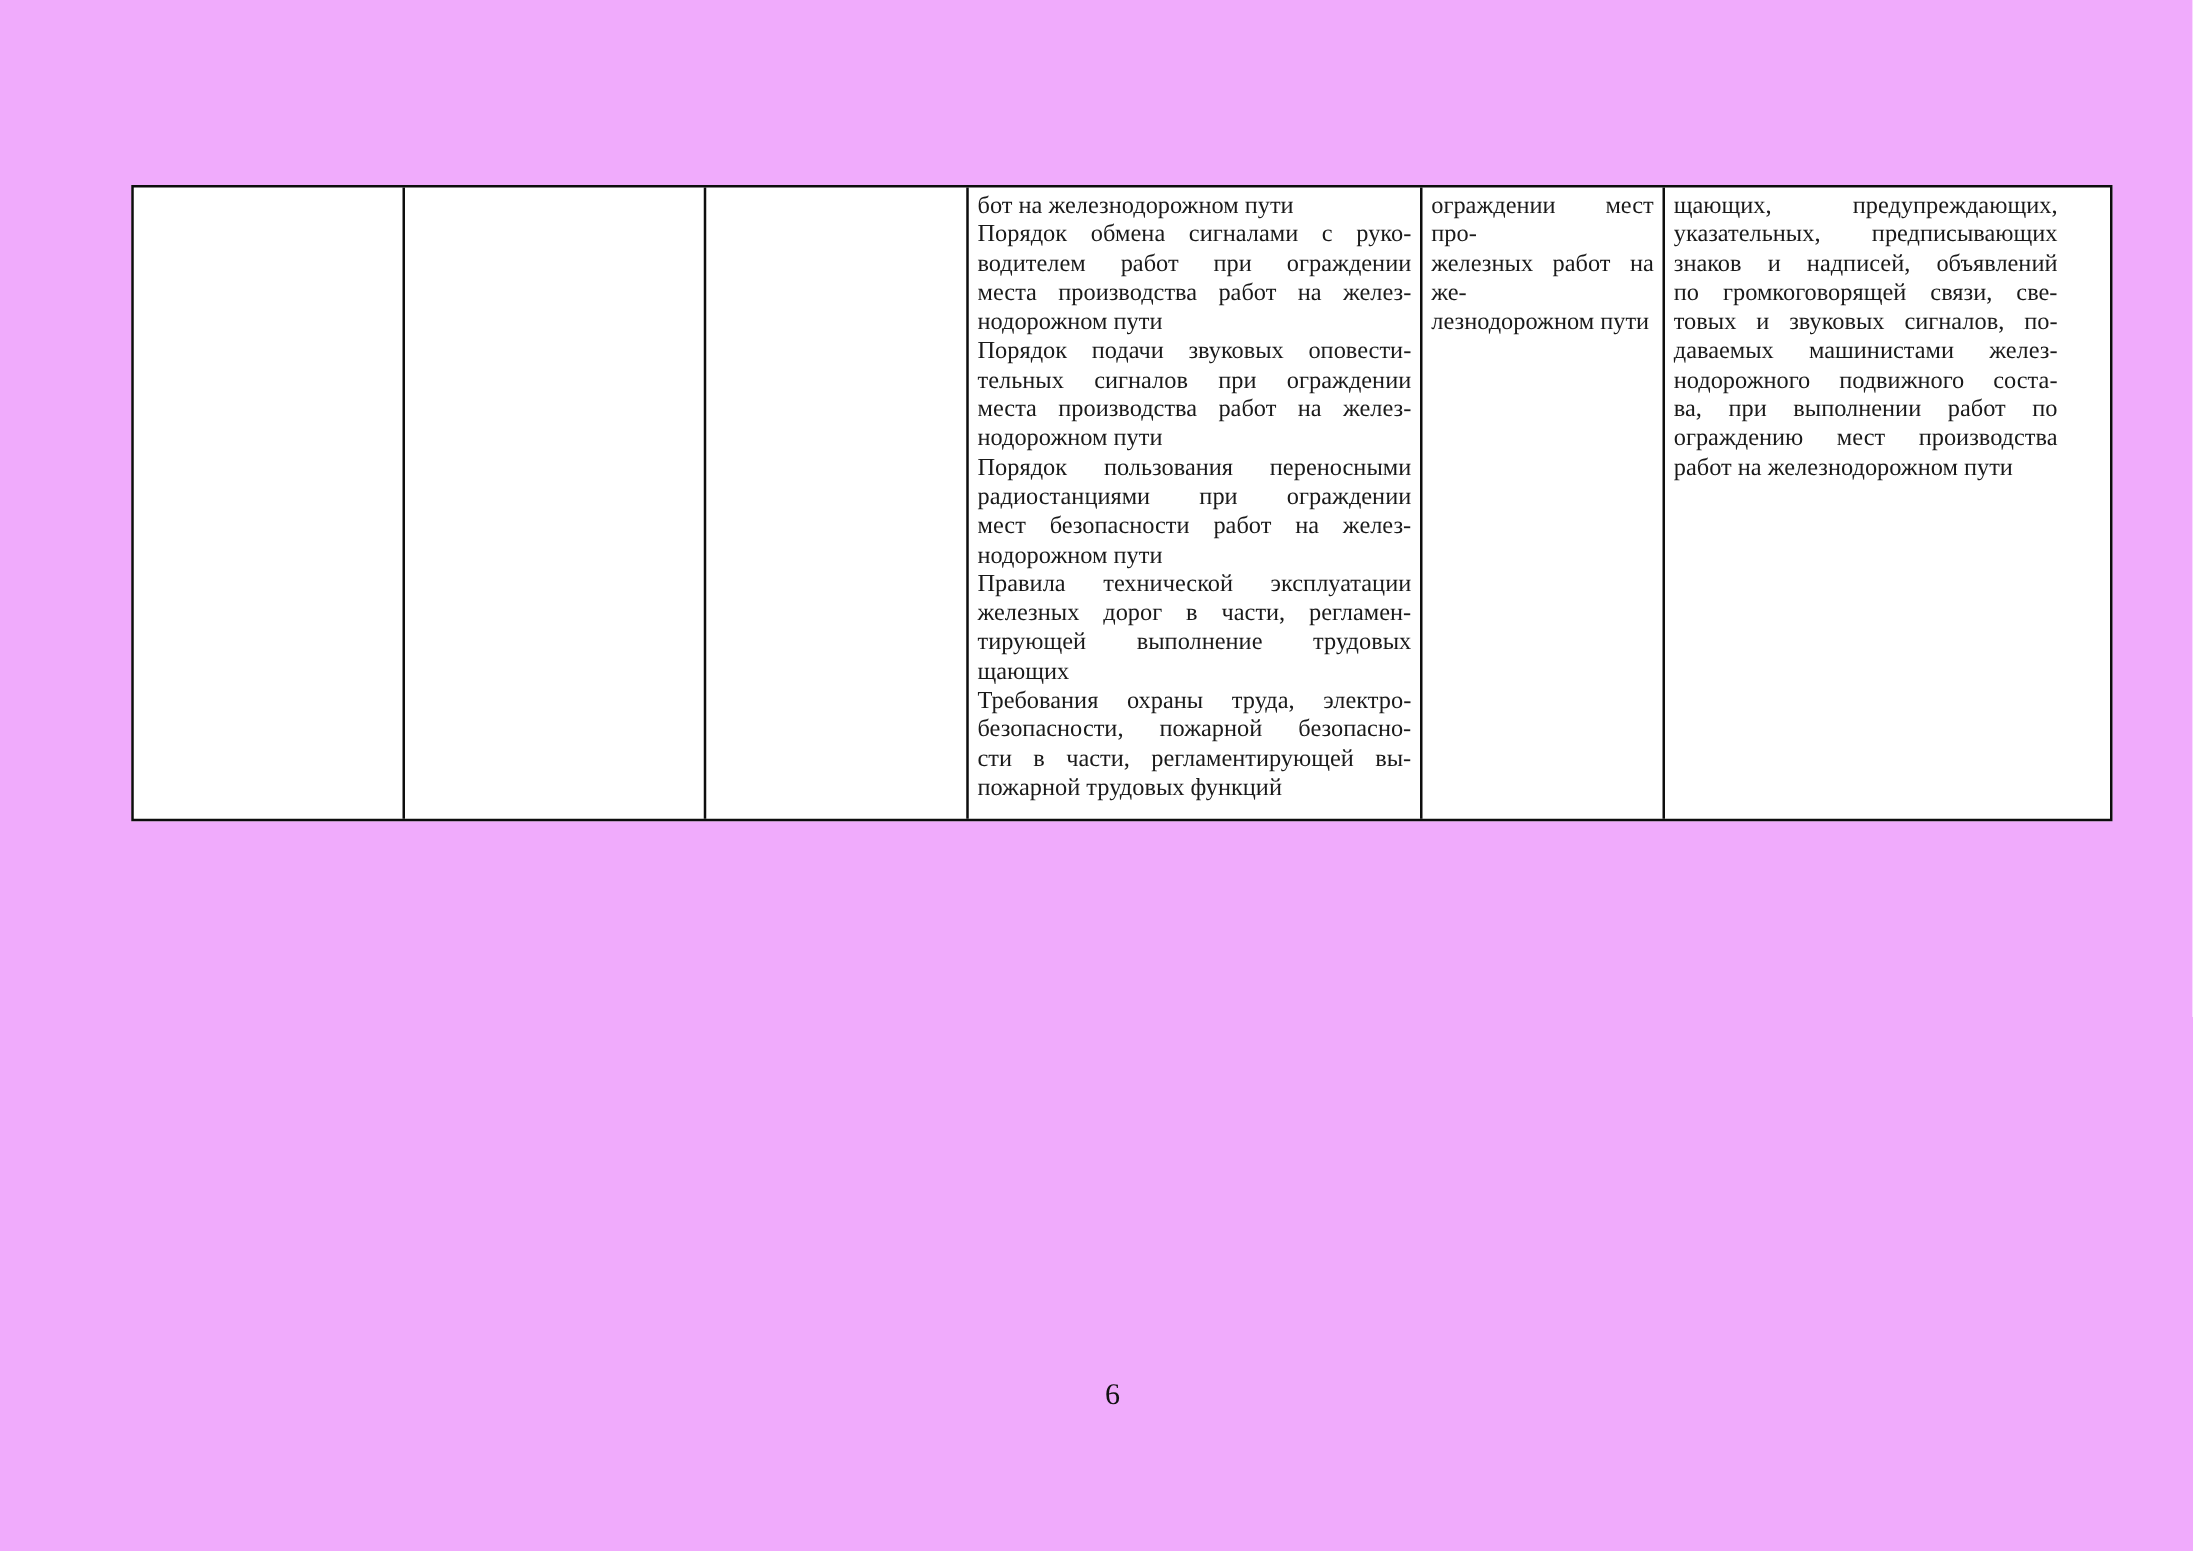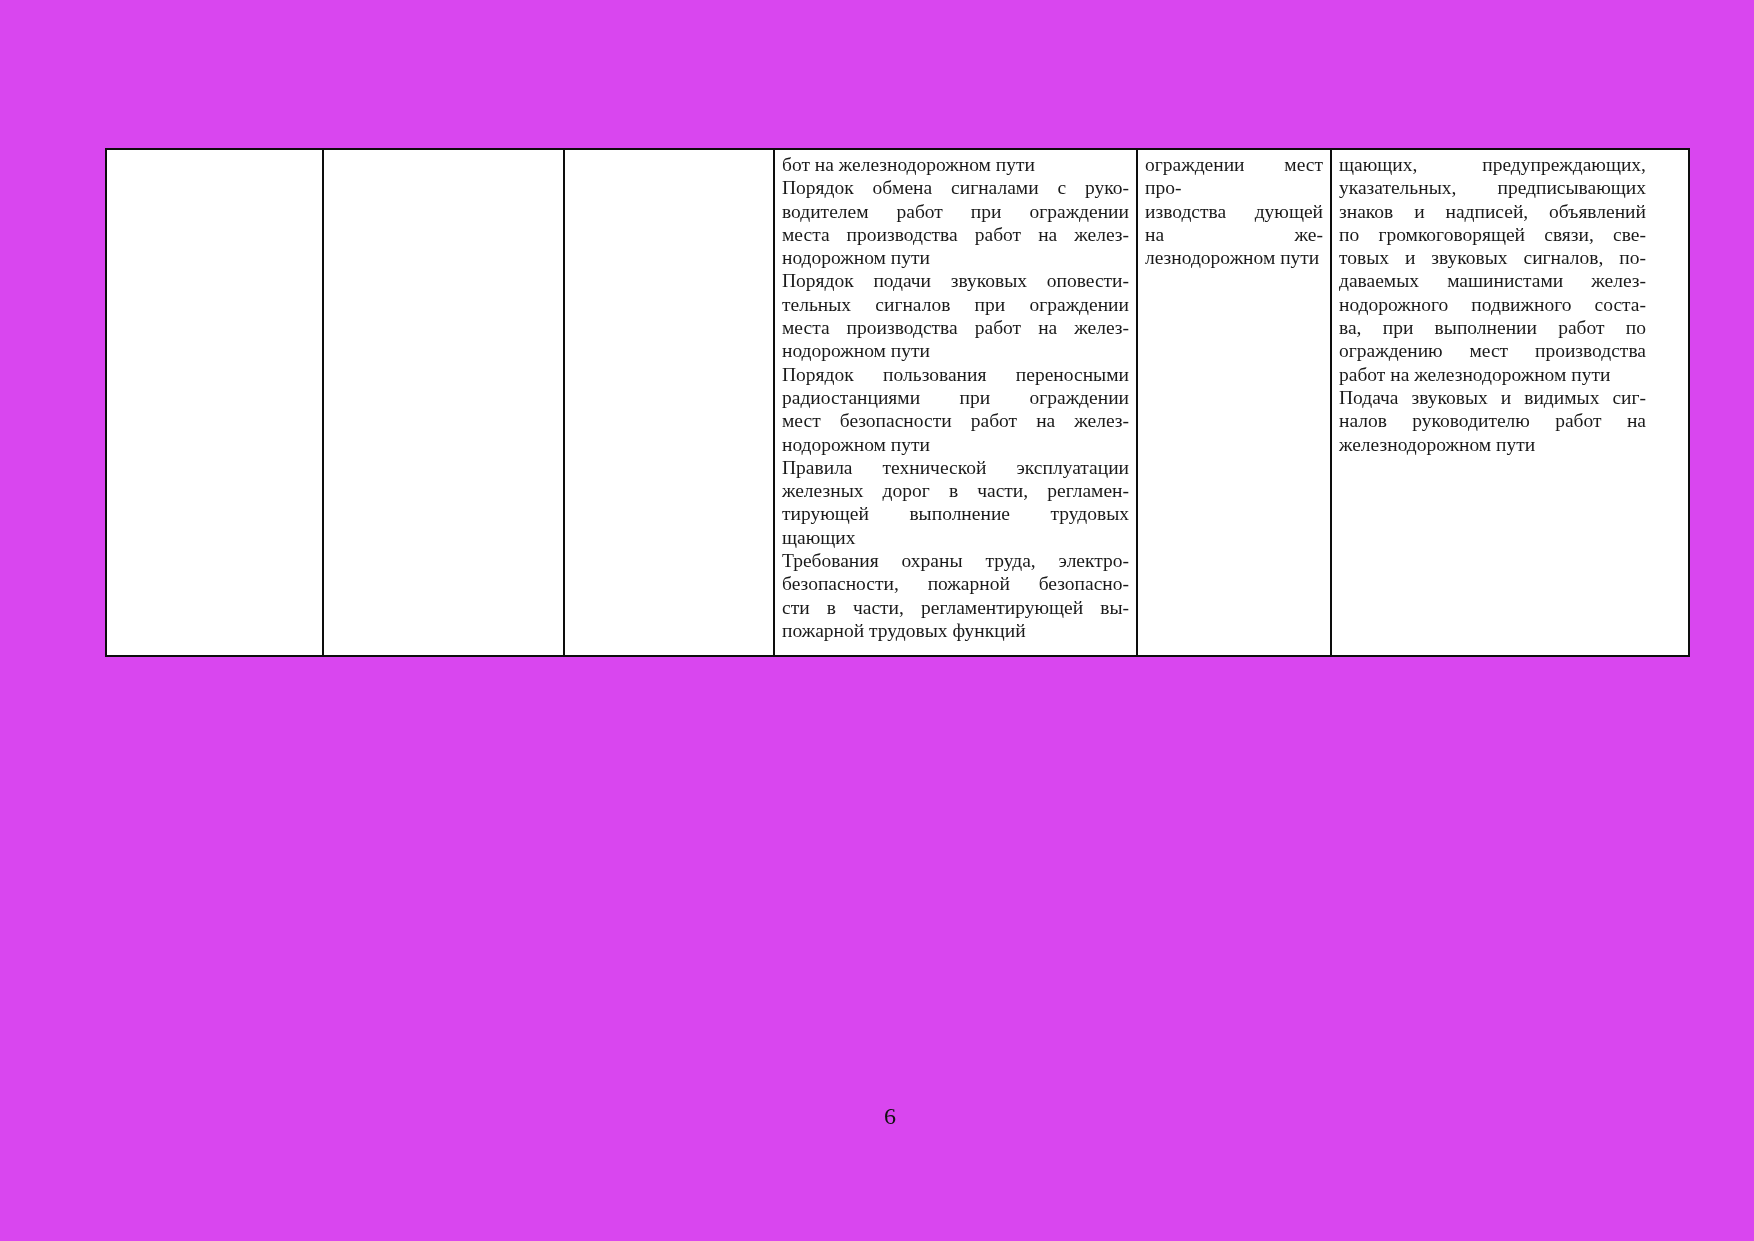--- a/index.html
+++ b/index.html
@@ -4,21 +4,21 @@
 <style>
   html, body {
     margin: 0;
     padding: 0;
     background: #ffffff;
   }
   .page {
     position: relative;
     width: 1754px;
     height: 1241px;
-    background: #d946ef;
+    background: #f0abfc;
     font-family: "Liberation Serif", "DejaVu Serif", serif;
     color: #1a1a1a;
     overflow: hidden;
   }
   .doc-table {
     position: absolute;
     left: 105px;
     top: 148px;
     width: 1585px;
     height: 509px;
@@ -101,38 +101,33 @@
         <div class="para">
           <div class="line fill">Требования охраны труда, электро-</div>
           <div class="line fill">безопасности, пожарной безопасно-</div>
           <div class="line fill">сти в части, регламентирующей вы-</div>
           <div class="line">пожарной трудовых функций</div>
         </div>
       </div>
       <div class="cell col-5">
         <div class="para">
           <div class="line fill">ограждении мест про-</div>
-          <div class="line fill">изводства дующей на же-</div>
+          <div class="line fill">железных работ на же-</div>
           <div class="line">лезнодорожном пути</div>
         </div>
       </div>
       <div class="cell col-6">
         <div class="para">
           <div class="line fill">щающих, предупреждающих,</div>
           <div class="line fill">указательных, предписывающих</div>
           <div class="line fill">знаков и надписей, объявлений</div>
           <div class="line fill">по громкоговорящей связи, све-</div>
           <div class="line fill">товых и звуковых сигналов, по-</div>
           <div class="line fill">даваемых машинистами желез-</div>
           <div class="line fill">нодорожного подвижного соста-</div>
           <div class="line fill">ва, при выполнении работ по</div>
           <div class="line fill">ограждению мест производства</div>
           <div class="line">работ на железнодорожном пути</div>
         </div>
-        <div class="para">
-          <div class="line fill">Подача звуковых и видимых сиг-</div>
-          <div class="line fill">налов руководителю работ на</div>
-          <div class="line">железнодорожном пути</div>
-        </div>
       </div>
     </div>
   <div class="page-number">6</div>
 </div>
 
 </body></html>

